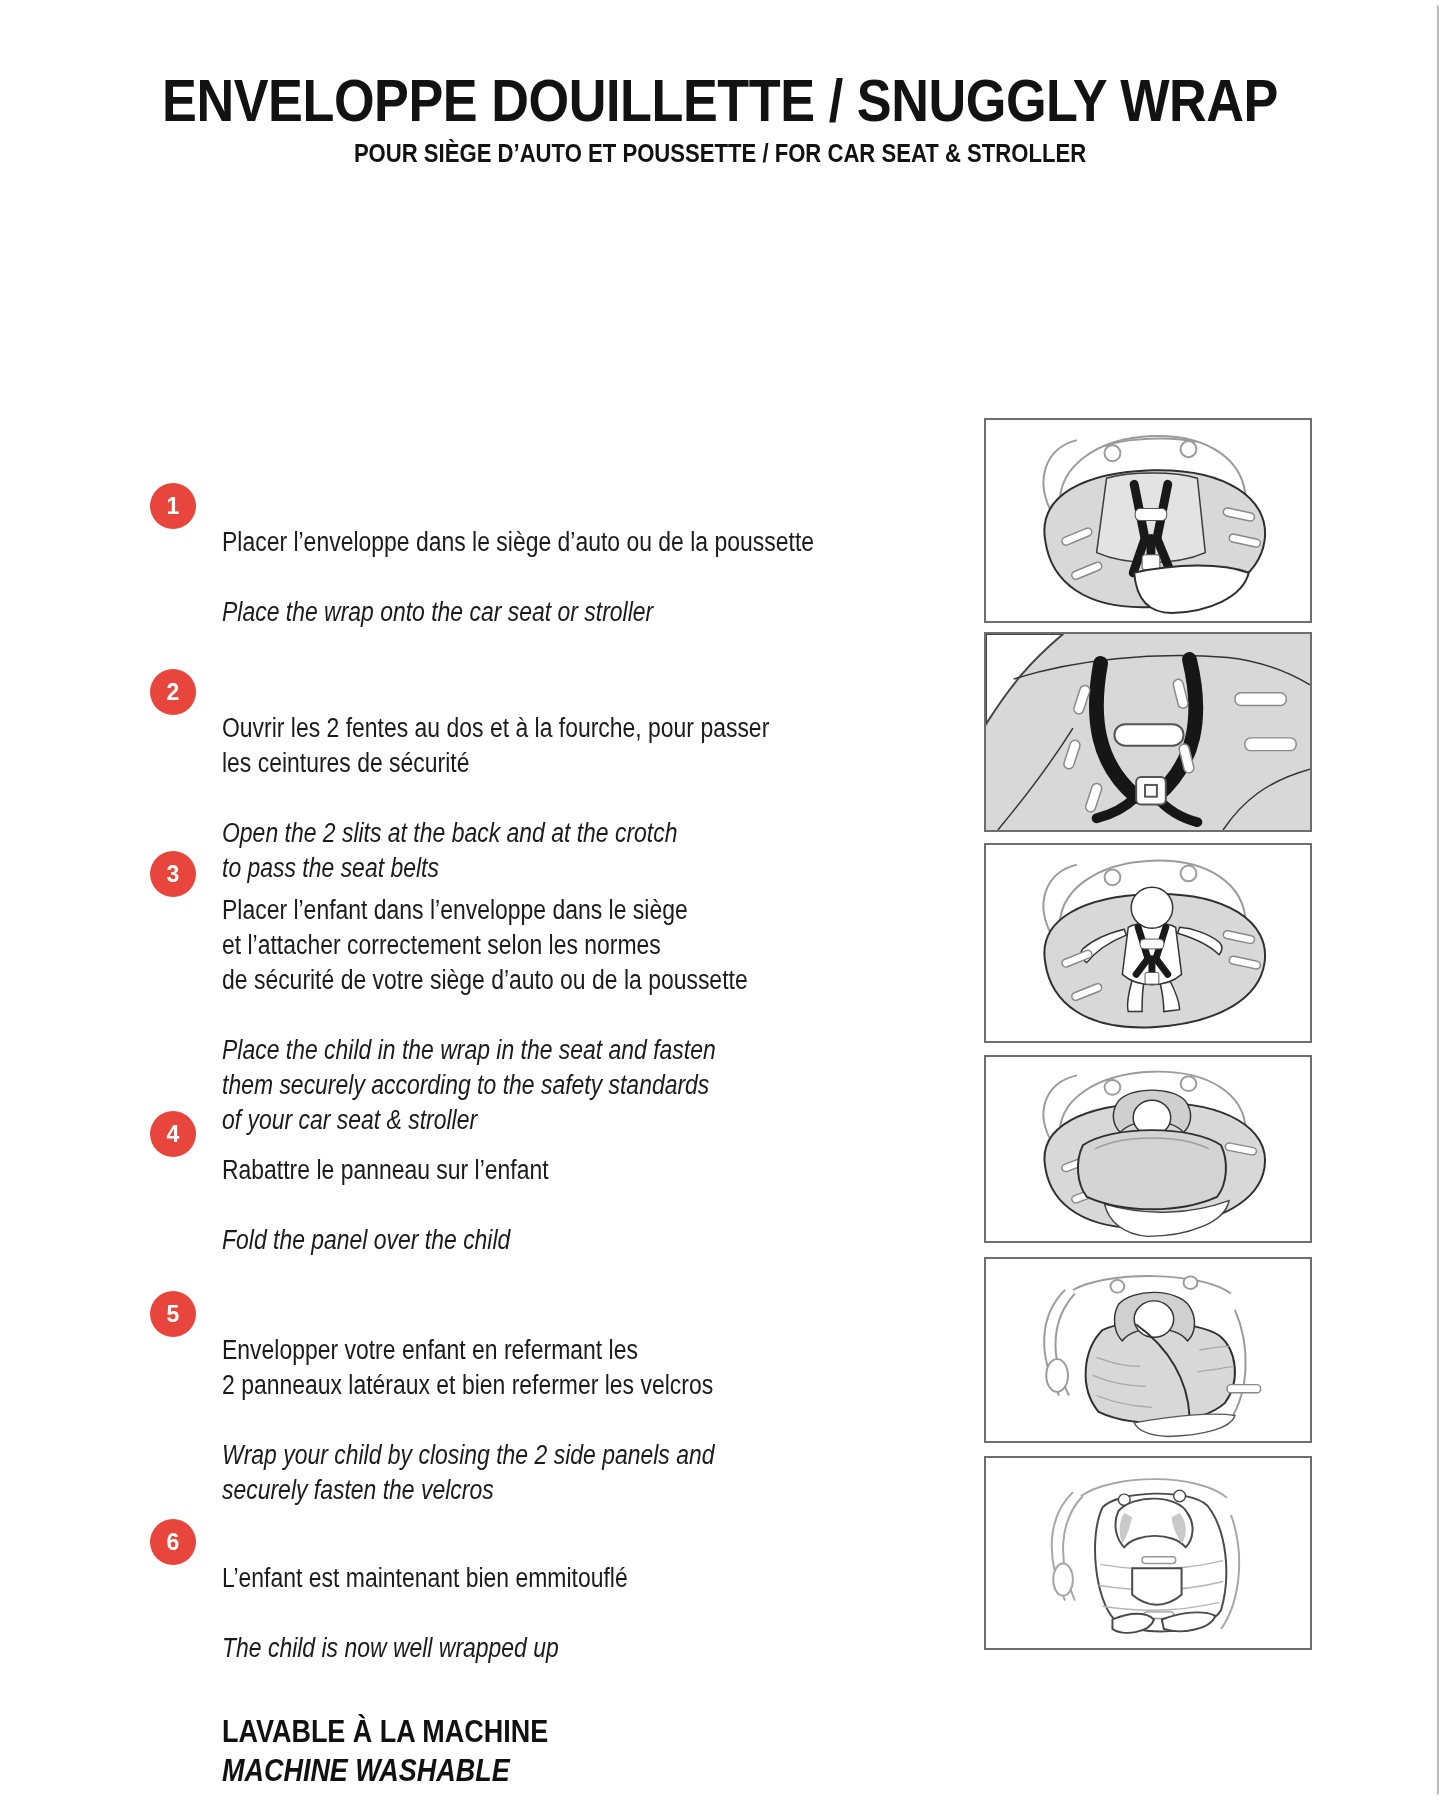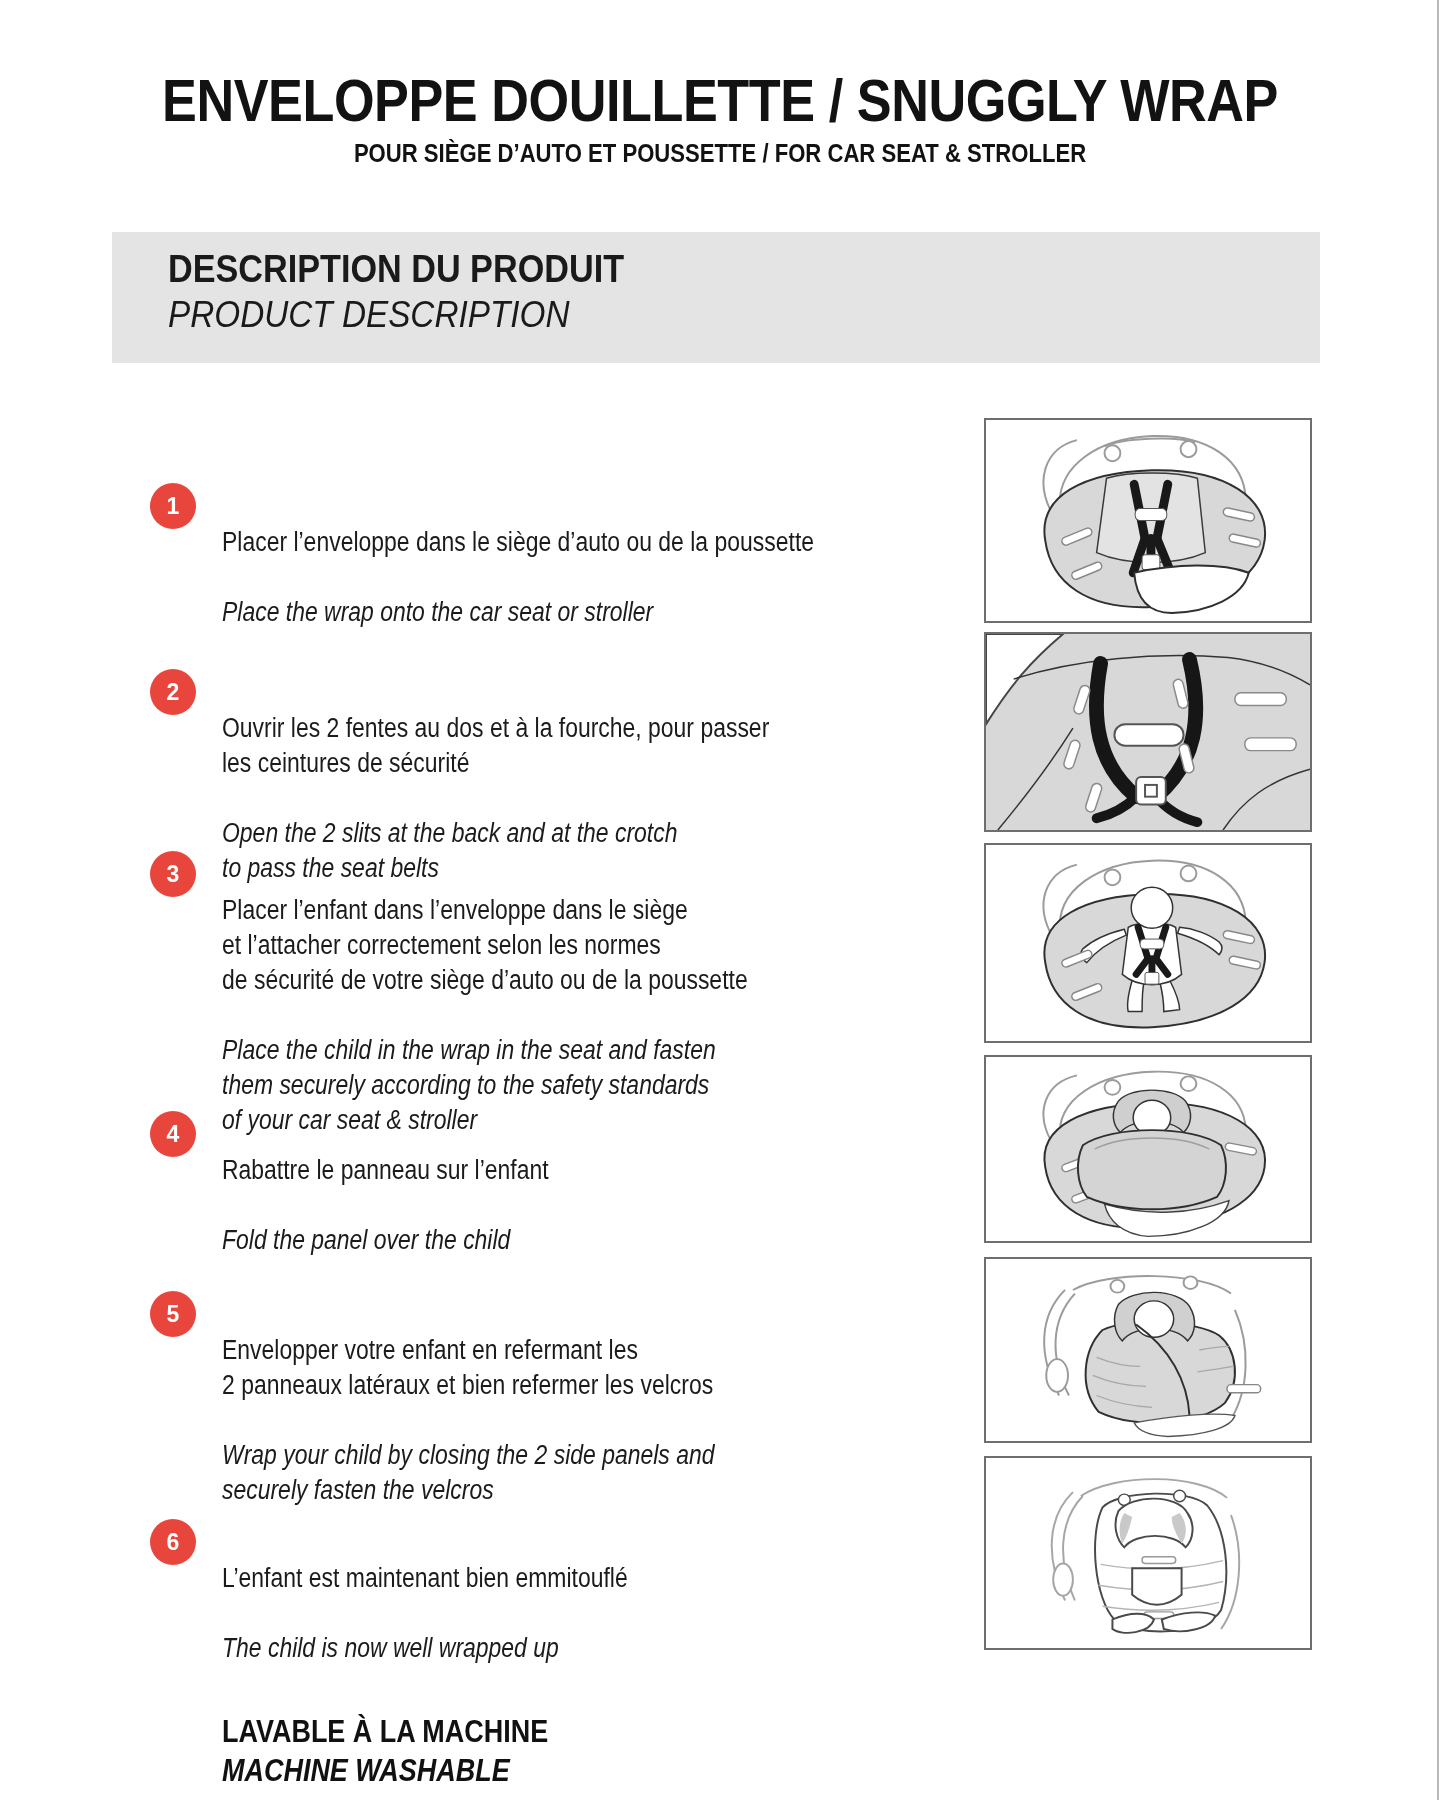--- a/index.html
+++ b/index.html
@@ -1,17 +1,17 @@
 <!DOCTYPE html>
 <html><head>
 <meta charset="utf-8">
 <style>
   html,body{margin:0;padding:0;background:#fff;}
   #page{position:relative;width:1440px;height:1800px;background:#ffffff;overflow:hidden;
-        font-family:"Liberation Sans",sans-serif;color:#1b1b1b;}
+        font-family:"Liberation Sans",sans-serif;color:#1b1b1b;border-radius:12px;}
   .edge-line{position:absolute;right:1px;top:0;width:2px;height:100%;background:#b9b9b9;}
 
   .title{position:absolute;top:66px;left:0;width:100%;text-align:center;
          font-size:60px;font-weight:700;letter-spacing:-0.5px;color:#121212;
          transform:scaleX(0.87);transform-origin:center top;white-space:nowrap;}
   .subtitle{position:absolute;top:138px;left:0;width:100%;text-align:center;
          font-size:26px;font-weight:700;letter-spacing:0;color:#121212;
          transform:scaleX(0.85);transform-origin:center top;white-space:nowrap;}
 
   .banner{position:absolute;left:112px;top:232px;width:1208px;height:131px;background:#e4e4e4;}
@@ -40,24 +40,20 @@
          color:#111;transform:scaleX(0.87);transform-origin:0 0;white-space:nowrap;}
   .footer-en{font-style:italic;}
 </style>
 </head>
 <body>
 
 <div id="page">
   <div class="title">ENVELOPPE DOUILLETTE / SNUGGLY WRAP</div>
   <div class="subtitle">POUR SIÈGE D’AUTO ET POUSSETTE / FOR CAR SEAT &amp; STROLLER</div>
 
-  <div class="banner">
-    <div class="banner-fr">DESCRIPTION DU PRODUIT</div>
-    <div class="banner-en">PRODUCT DESCRIPTION</div>
-  </div>
 
   <div id="steps-host">
   <div class="step-row pos-1">
     <div class="step-circle">
       <span class="step-number">1</span>
     </div>
     <div class="step-text">
       <div class="step-fr">Placer l’enveloppe dans le siège d’auto ou de la poussette</div>
       <div class="step-en">Place the wrap onto the car seat or stroller</div>
     </div>

